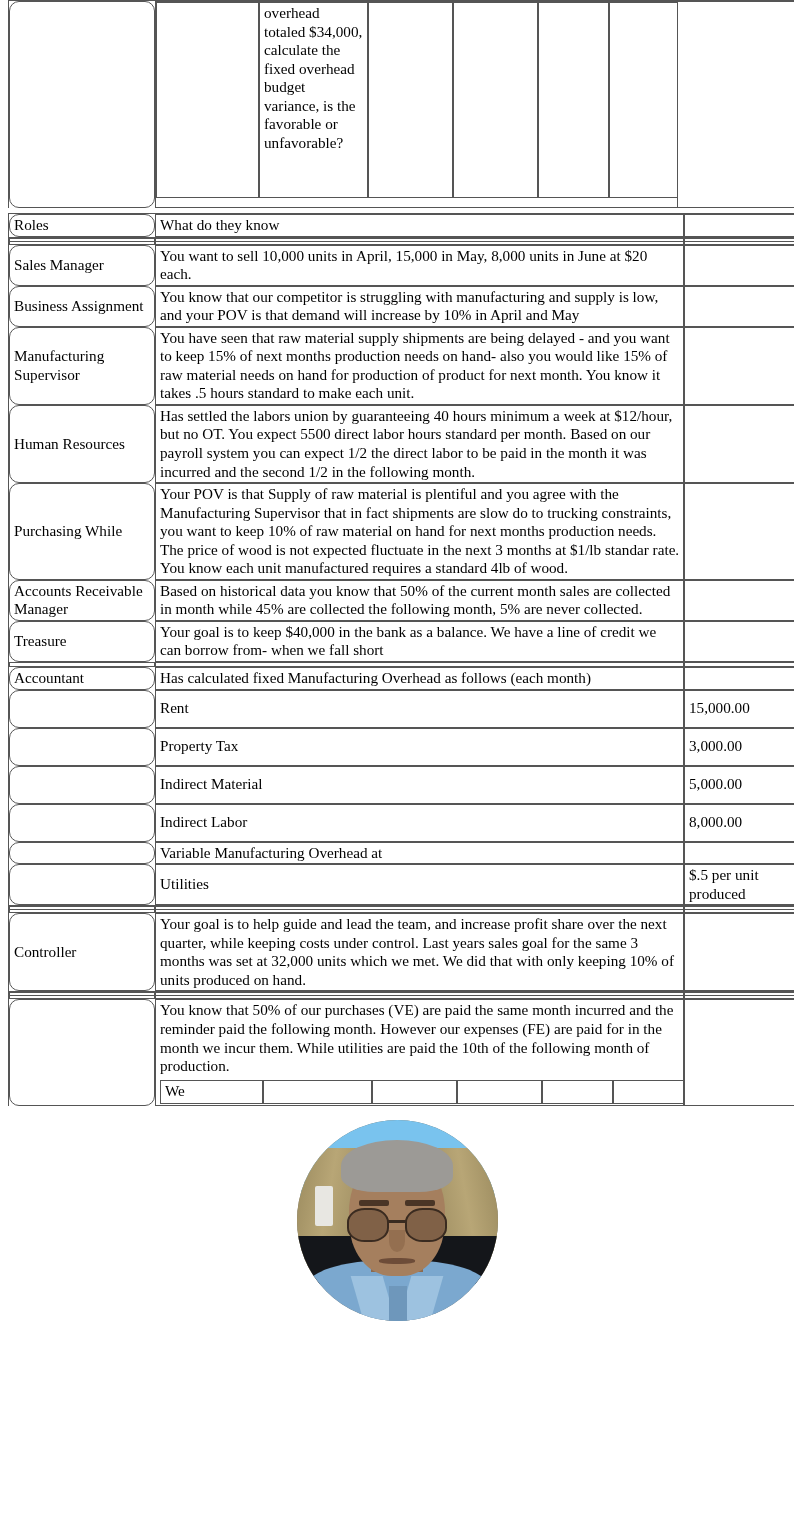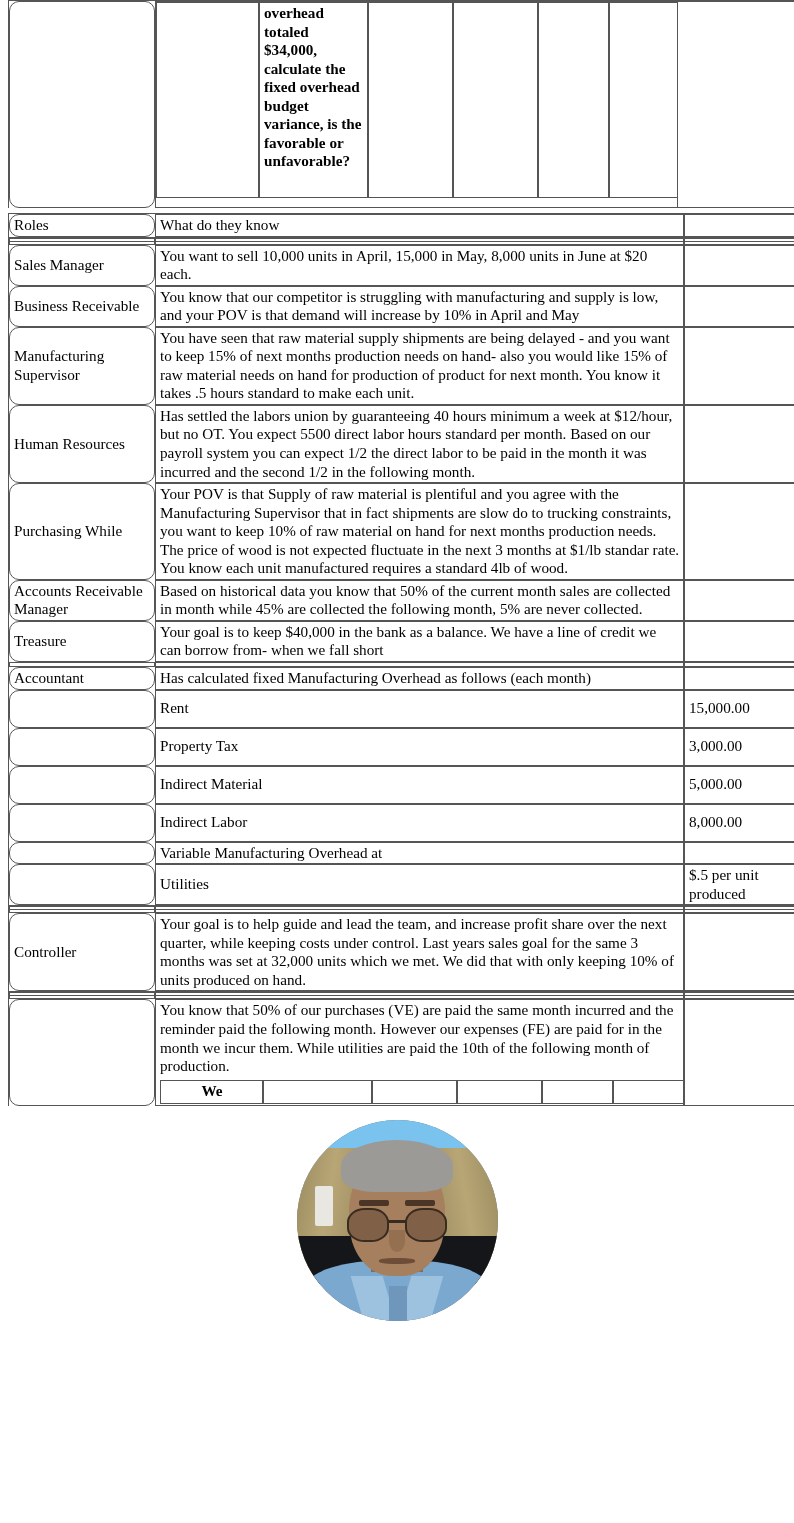--- a/index.html
+++ b/index.html
@@ -62,21 +62,20 @@
     border-bottom: 1px solid #555;
   }
 
   
   .nested-wrap { padding: 0 !important; }
   table.nested {
     border-collapse: separate;
     border-spacing: 0;
     width: 100%;
     table-layout: fixed;
-    font-weight: bold;
   }
   table.nested td {
     border: 1px solid #555;
     font-size: 15.2px;
     line-height: 1.22;
     padding: 1px 3px 1px 4px;
     vertical-align: top;
   }
   .n1 { width: 94px; }
   .n2 { width: 100px; }
@@ -260,21 +259,21 @@
       <td></td>
     </tr>
 
     <tr>
       <td class="c-role">Sales Manager</td>
       <td class="c-know">You want to sell 10,000 units in April, 15,000 in May, 8,000 units in June at $20 each.</td>
       <td class="c-amount"></td>
     </tr>
 
     <tr>
-      <td class="c-role">Business Receivable</td>
+      <td class="c-role">Business Assignment</td>
       <td class="c-know">You know that our competitor is struggling with manufacturing and supply is low, and your POV is that demand will increase by 10% in April and May</td>
       <td class="c-amount"></td>
     </tr>
 
     <tr>
       <td class="c-role">Manufacturing Supervisor</td>
       <td class="c-know">You have seen that raw material supply shipments are being delayed - and you want to keep 15% of next months production needs on hand- also you would like 15% of raw material needs on hand for production of product for next month. You know it takes .5 hours standard to make each unit.</td>
       <td class="c-amount"></td>
     </tr>
 
@@ -365,21 +364,21 @@
     <tr class="band">
       <td></td>
       <td></td>
       <td></td>
     </tr>
 
     <tr>
       <td class="c-role"></td>
       <td class="c-know" style="vertical-align:top;">
         <div>You know that 50% of our purchases (VE) are paid the same month incurred and the reminder paid the following month. However our expenses (FE) are paid for in the month we incur them. While utilities are paid the 10th of the following month of production.</div>
-        <table class="nested" style="margin-top:4px;text-align:center;">
+        <table class="nested" style="margin-top:4px;">
           <tbody>
                 <tr>
             <td class="n1" style="height:20px;">We</td>
             <td class="n2"></td>
             <td class="n3"></td>
             <td class="n4"></td>
             <td class="n5"></td>
             <td class="n6"></td>
             <td class="n7" style="border:0;"></td>
           </tr>

